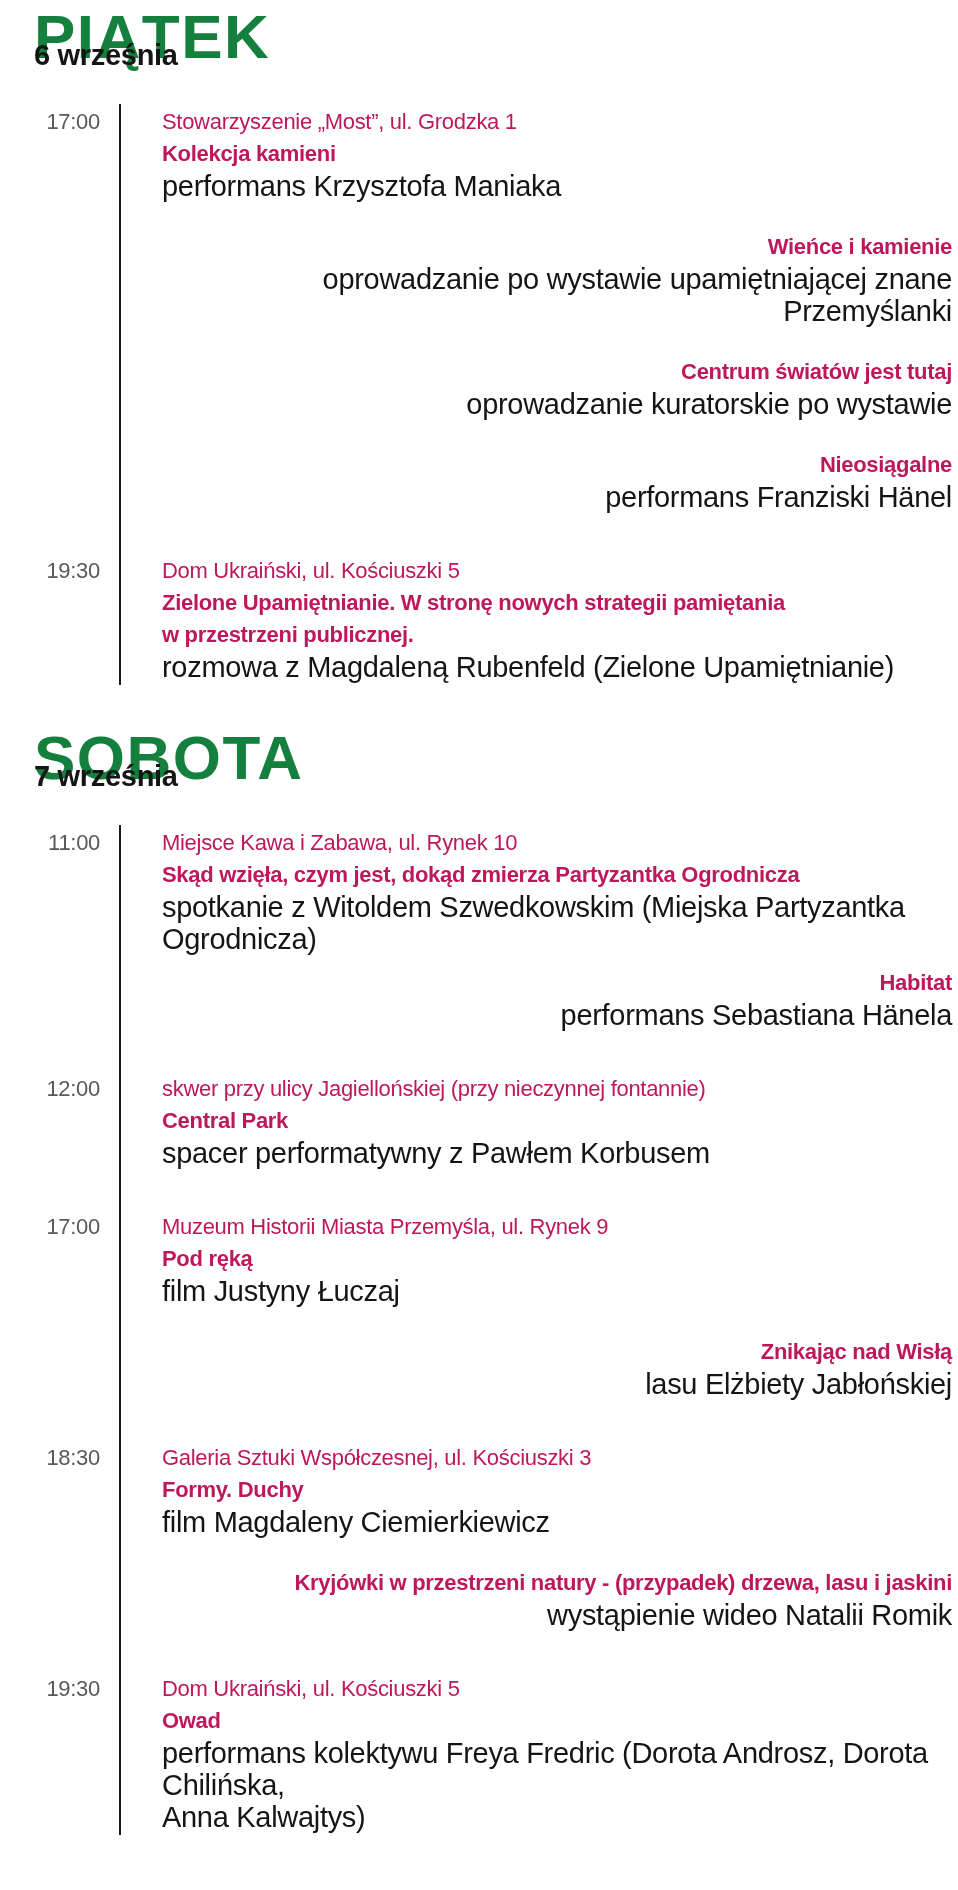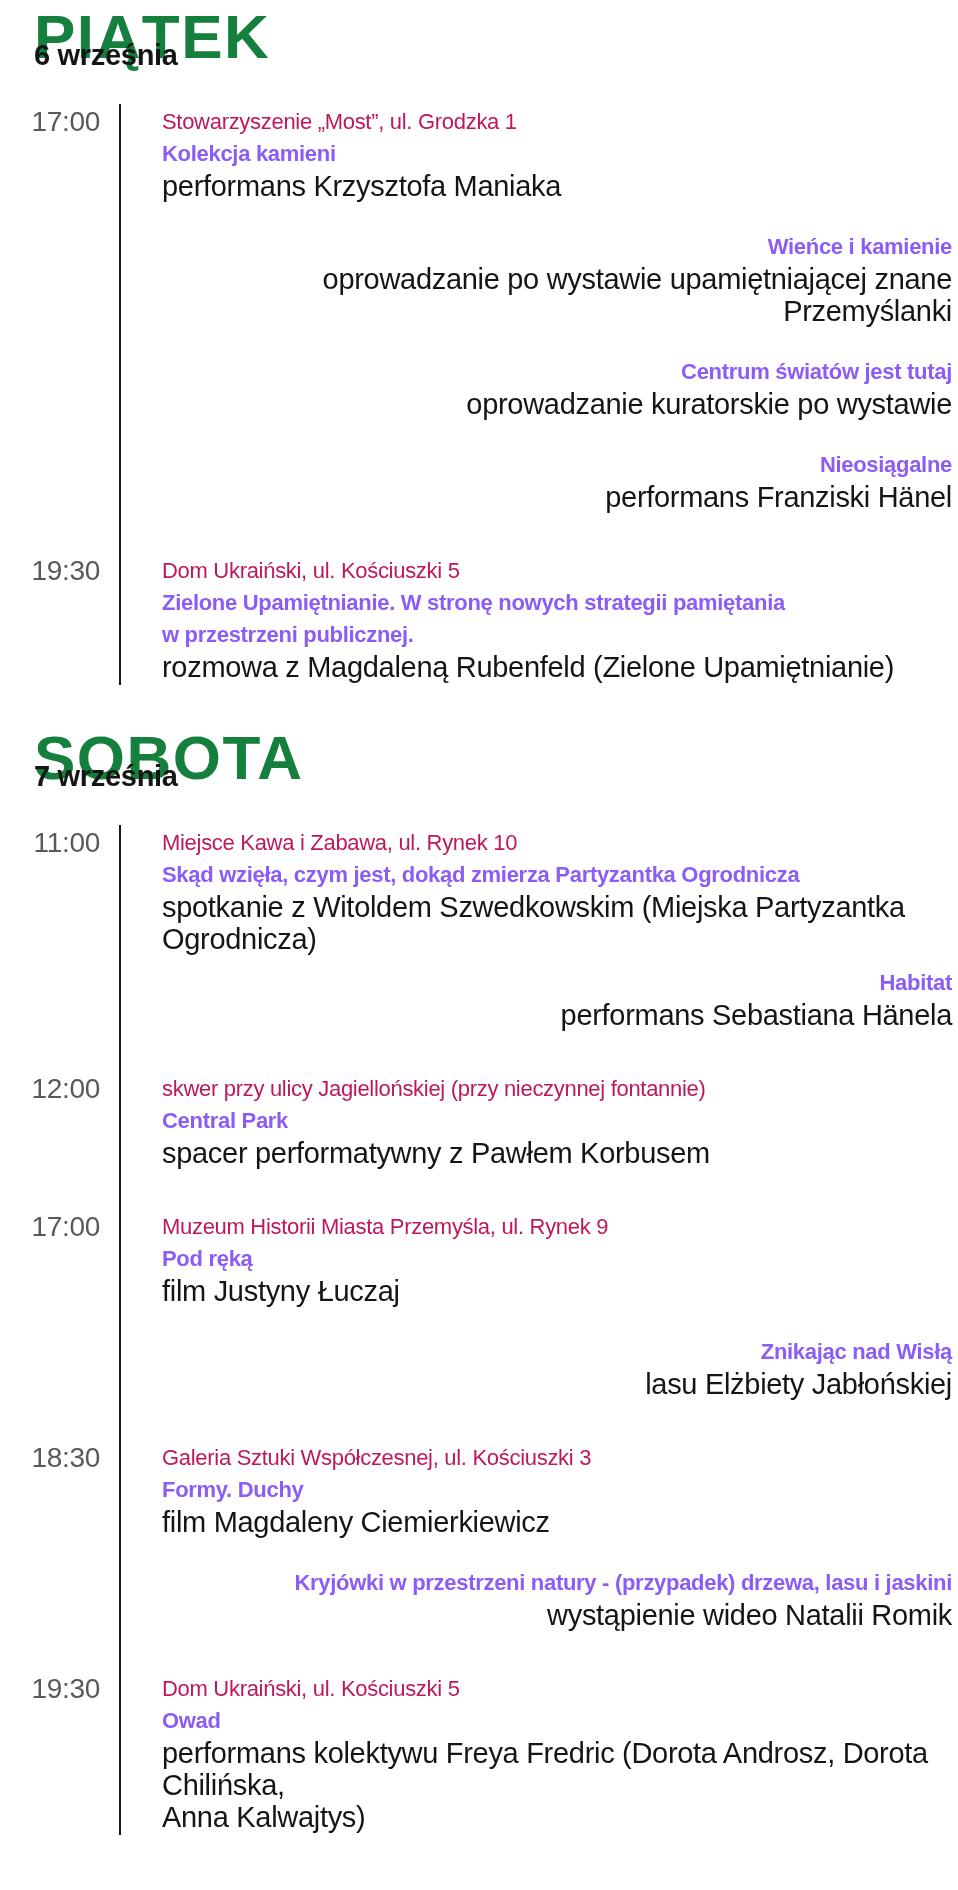--- a/index.html
+++ b/index.html
@@ -59,42 +59,42 @@
     width: 2px;
     background: #19191b;
   }
 
   .event { display: flex; align-items: flex-start; }
   .event + .event { margin-top: 42px; }
 
   .time {
     flex: 0 0 100px;
     text-align: right;
-    font-size: 28px;
+    font-size: 22px;
     line-height: 32px;
     color: #59595b;
   }
   .content {
     margin-left: 62px;
     width: 790px;
     flex: 0 0 auto;
   }
   .location {
     font-size: 22px;
     line-height: 32px;
     color: #be185d;
     white-space: pre-line;
   }
   .item + .item { margin-top: 29px; text-align: right; }
   .event.compact .item + .item { margin-top: 12px; }
   .item-title {
     font-size: 22px;
     line-height: 32px;
     font-weight: 700;
-    color: #8b5cf6;
+    color: #be185d;
     white-space: pre-line;
   }
   .item-desc {
     font-size: 29px;
     line-height: 32px;
     color: #151515;
     white-space: pre-line;
   }
 </style>
 </head>

